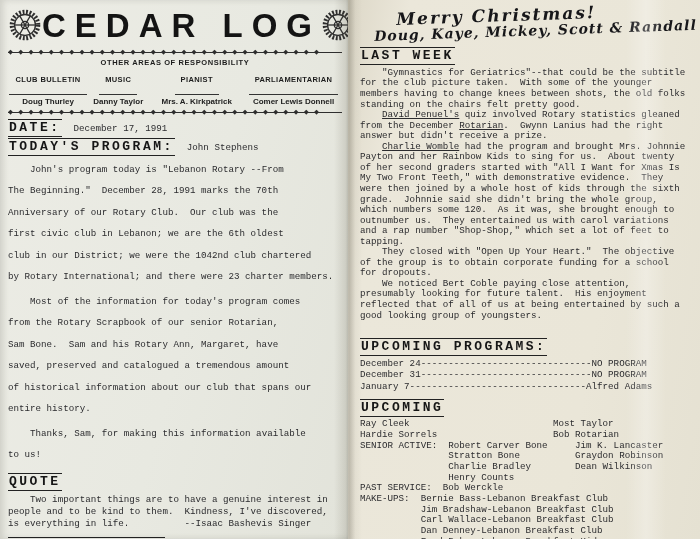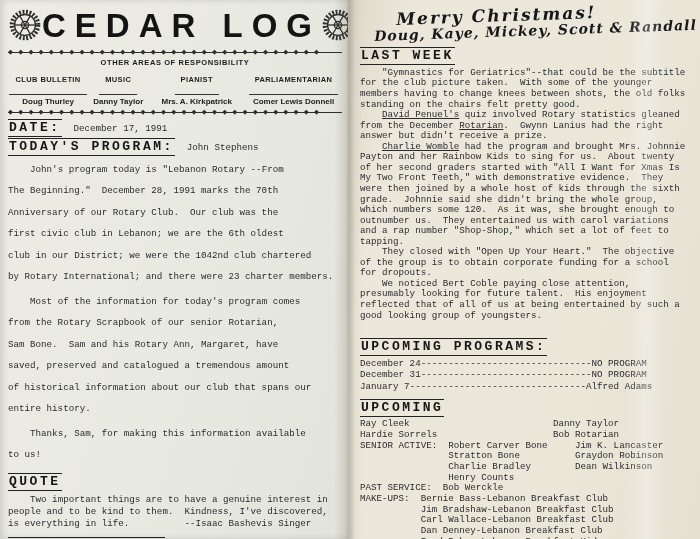--- a/index.html
+++ b/index.html
@@ -219,21 +219,21 @@
       <div class="up-block">
         <div class="up-item">December 24-------------------------------NO PROGRAM</div>
         <div class="up-item">December 31-------------------------------NO PROGRAM</div>
         <div class="up-item">January 7--------------------------------Alfred Adams</div>
       </div>
     </div>
 
     <div class="gap-sm">
       <span class="sec-head">UPCOMING</span>
       <div class="up-block">
-        <div class="ab-line">Ray Cleek                          Danny Taylor</div>
+        <div class="ab-line">Ray Cleek                          Most Taylor</div>
         <div class="ab-line">Hardie Sorrels                     Bob Rotarian</div>
         <div class="ab-line">SENIOR ACTIVE:  Robert Carver Bone     Jim K. Lancaster</div>
         <div class="ab-line">                Stratton Bone          Graydon Robinson</div>
         <div class="ab-line">                Charlie Bradley        Dean Wilkinson</div>
         <div class="ab-line">                Henry Counts</div>
         <div class="ab-line">PAST SERVICE:  Bob Werckle</div>
         <div class="ab-line">MAKE-UPS:  Bernie Bass-Lebanon Breakfast Club</div>
         <div class="ab-line">           Jim Bradshaw-Lebanon Breakfast Club</div>
         <div class="ab-line">           Carl Wallace-Lebanon Breakfast Club</div>
         <div class="ab-line">           Dan Denney-Lebanon Breakfast Club</div>

